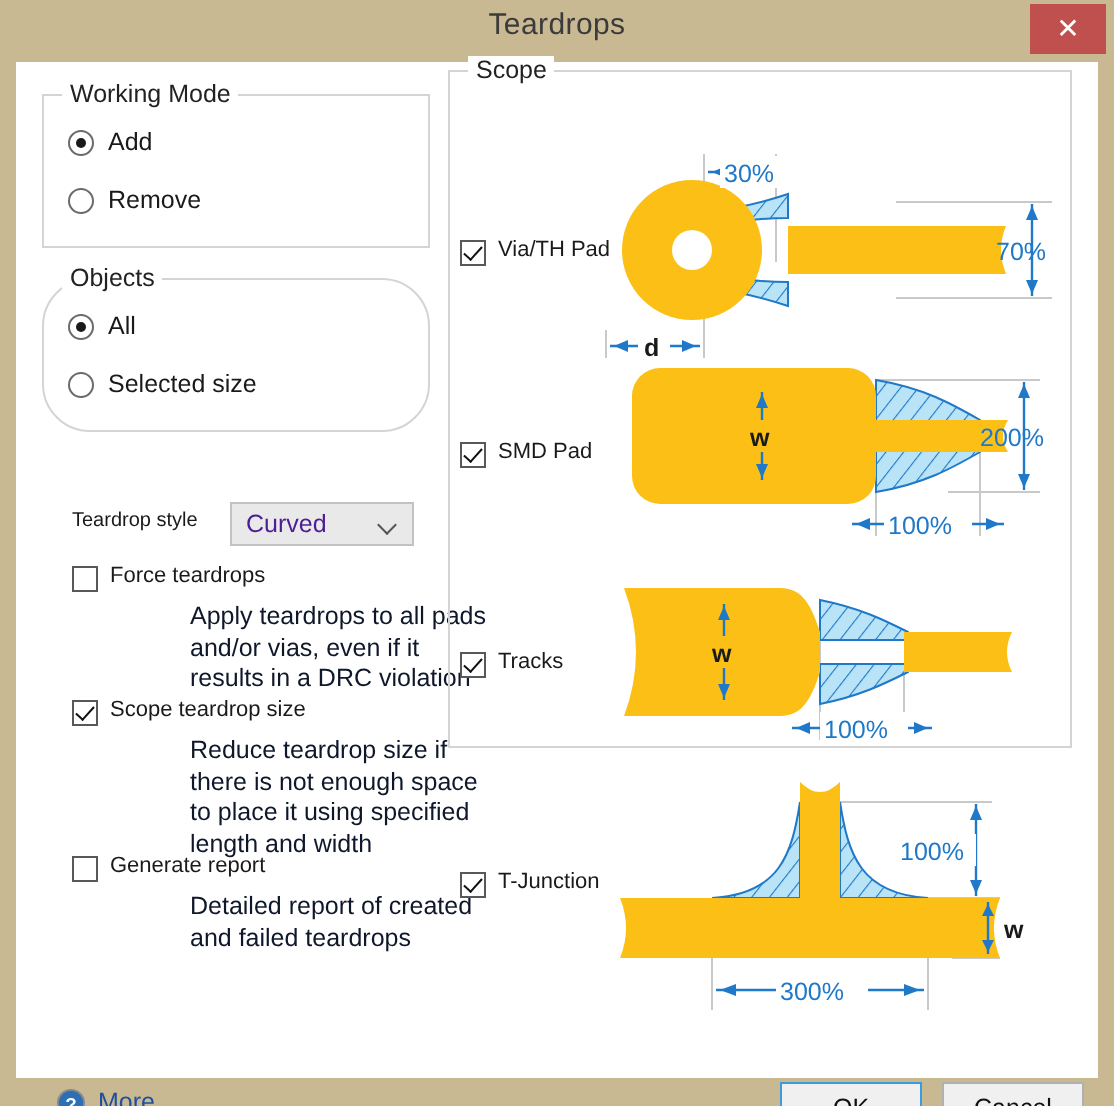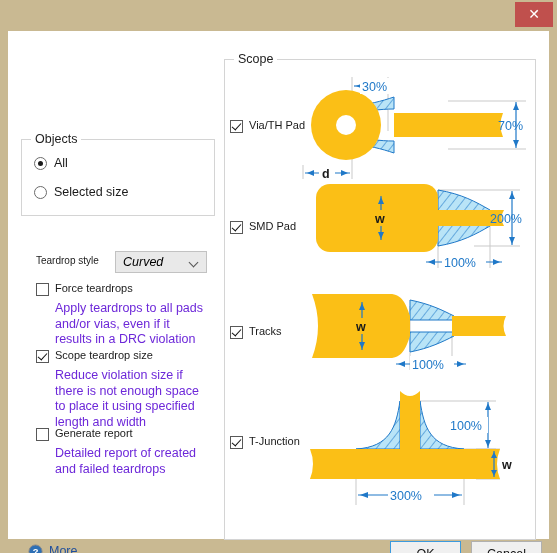--- a/index.html
+++ b/index.html
@@ -22,47 +22,47 @@
   
   .body{position:absolute;left:8px;top:31px;width:541px;height:508px;
         background:#fff;box-sizing:border-box;}
 
   
   .group{position:absolute;border:1px solid #d4d4d4;box-sizing:border-box;}
   .group-label{position:absolute;top:-8px;left:9px;background:#fff;
                padding:0 4px;font-size:12.5px;color:#222;white-space:nowrap;}
 
   .g-working{left:13px;top:16px;width:194px;height:77px;}
-  .g-objects{left:13px;top:108px;width:194px;height:77px;}
+  .g-objects{left:13px;top:108px;width:194px;height:77px;border-radius:24px;}
   .g-options{left:13px;top:200px;width:194px;height:297px;}
-  .g-scope{left:216px;top:28px;width:312px;height:481px;}
+  .g-scope{left:216px;top:4px;width:312px;height:339px;}
 
   
   .radio-row{position:absolute;left:12px;cursor:pointer;height:18px;}
   .radio{position:absolute;left:0;top:1px;width:13px;height:13px;border-radius:50%;
          border:1px solid #6b6b6b;background:#fff;box-sizing:border-box;}
   .radio.on::after{content:"";position:absolute;left:3px;top:3px;width:5px;height:5px;
                    border-radius:50%;background:#1a1a1a;}
   .radio-lbl{position:absolute;left:20px;top:0;font-size:12.5px;color:#1a1a1a;white-space:nowrap;}
 
   
   .cb-row{position:absolute;cursor:pointer;height:18px;}
   .cbox{position:absolute;left:0;top:1px;width:13px;height:13px;
         border:1px solid #585858;background:#fff;box-sizing:border-box;}
   .cbox.on::after{content:"";position:absolute;left:3px;top:0px;width:4px;height:8px;
                   border:solid #111;border-width:0 1.8px 1.8px 0;transform:rotate(42deg);}
   .cb-lbl{position:absolute;left:19px;top:0;font-size:11px;color:#1a1a1a;white-space:nowrap;}
 
-  .help-text{position:absolute;font-size:12.5px;color:#6d28d9;line-height:15.5px;}
+  .help-text{position:absolute;font-size:12.5px;color:#0f172a;line-height:15.5px;margin-left:40px;}
 
   
   .cb-label{position:absolute;font-size:10px;color:#1a1a1a;}
   .combo{position:absolute;left:107px;top:220px;width:92px;height:22px;
          background:#e9e9e9;border:1px solid #c2c2c2;box-sizing:border-box;cursor:pointer;}
-  .combo-val{position:absolute;left:7px;top:3px;font-size:12.5px;color:#000000;font-style:italic;}
+  .combo-val{position:absolute;left:7px;top:3px;font-size:12.5px;color:#4c1d95;}
   .combo-arrow{position:absolute;right:8px;top:7px;width:8px;height:8px;}
   .combo-arrow::after{content:"";position:absolute;left:0;top:0;width:6px;height:6px;
                       border:solid #555;border-width:0 1.6px 1.6px 0;transform:rotate(45deg);}
 
   
   .scope-cb{position:absolute;left:222px;cursor:pointer;height:18px;z-index:5;}
 
   .figure{position:absolute;}
 
   
@@ -76,27 +76,39 @@
        font-family:"Liberation Sans","DejaVu Sans",sans-serif;}
   .btn-ok{left:382px;border:1px solid #3c9ade;background:#f0f0f0;}
   .btn-cancel{left:463px;}
 </style>
 </head>
 <body>
 
 <div class="window">
 
   <div class="titlebar">
+    <div class="title-text">Teardrops</div>
     <div class="close-btn">
       <div class="close-x">✕</div>
     </div>
   </div>
 
   <div class="body">
 
+    <div class="group g-working">
+      <div class="group-label">Working Mode</div>
+      <div class="radio-row" style="top:16px">
+        <span class="radio on"></span>
+        <span class="radio-lbl">Add</span>
+      </div>
+      <div class="radio-row" style="top:45px">
+        <span class="radio"></span>
+        <span class="radio-lbl">Remove</span>
+      </div>
+    </div>
 
     <div class="group g-objects">
       <div class="group-label">Objects</div>
       <div class="radio-row" style="top:16px">
         <span class="radio on"></span>
         <span class="radio-lbl">All</span>
       </div>
       <div class="radio-row" style="top:45px">
         <span class="radio"></span>
         <span class="radio-lbl">Selected size</span>
@@ -113,21 +125,21 @@
     <div class="cb-row" style="left:28px;top:251px">
       <span class="cbox"></span>
       <span class="cb-lbl">Force teardrops</span>
     </div>
     <div class="help-text" style="left:47px;top:270px;width:150px">Apply teardrops to all pads and/or vias, even if it results in a DRC violation</div>
 
     <div class="cb-row" style="left:28px;top:318px">
       <span class="cbox on"></span>
       <span class="cb-lbl">Scope teardrop size</span>
     </div>
-    <div class="help-text" style="left:47px;top:337px;width:152px">Reduce violation size if there is not enough space to place it using specified length and width</div>
+    <div class="help-text" style="left:47px;top:337px;width:152px">Reduce teardrop size if there is not enough space to place it using specified length and width</div>
 
     <div class="cb-row" style="left:28px;top:396px">
       <span class="cbox"></span>
       <span class="cb-lbl">Generate report</span>
     </div>
     <div class="help-text" style="left:47px;top:415px;width:152px">Detailed report of created and failed teardrops</div>
 
     <div class="group g-scope">
       <div class="group-label">Scope</div>
     </div>

